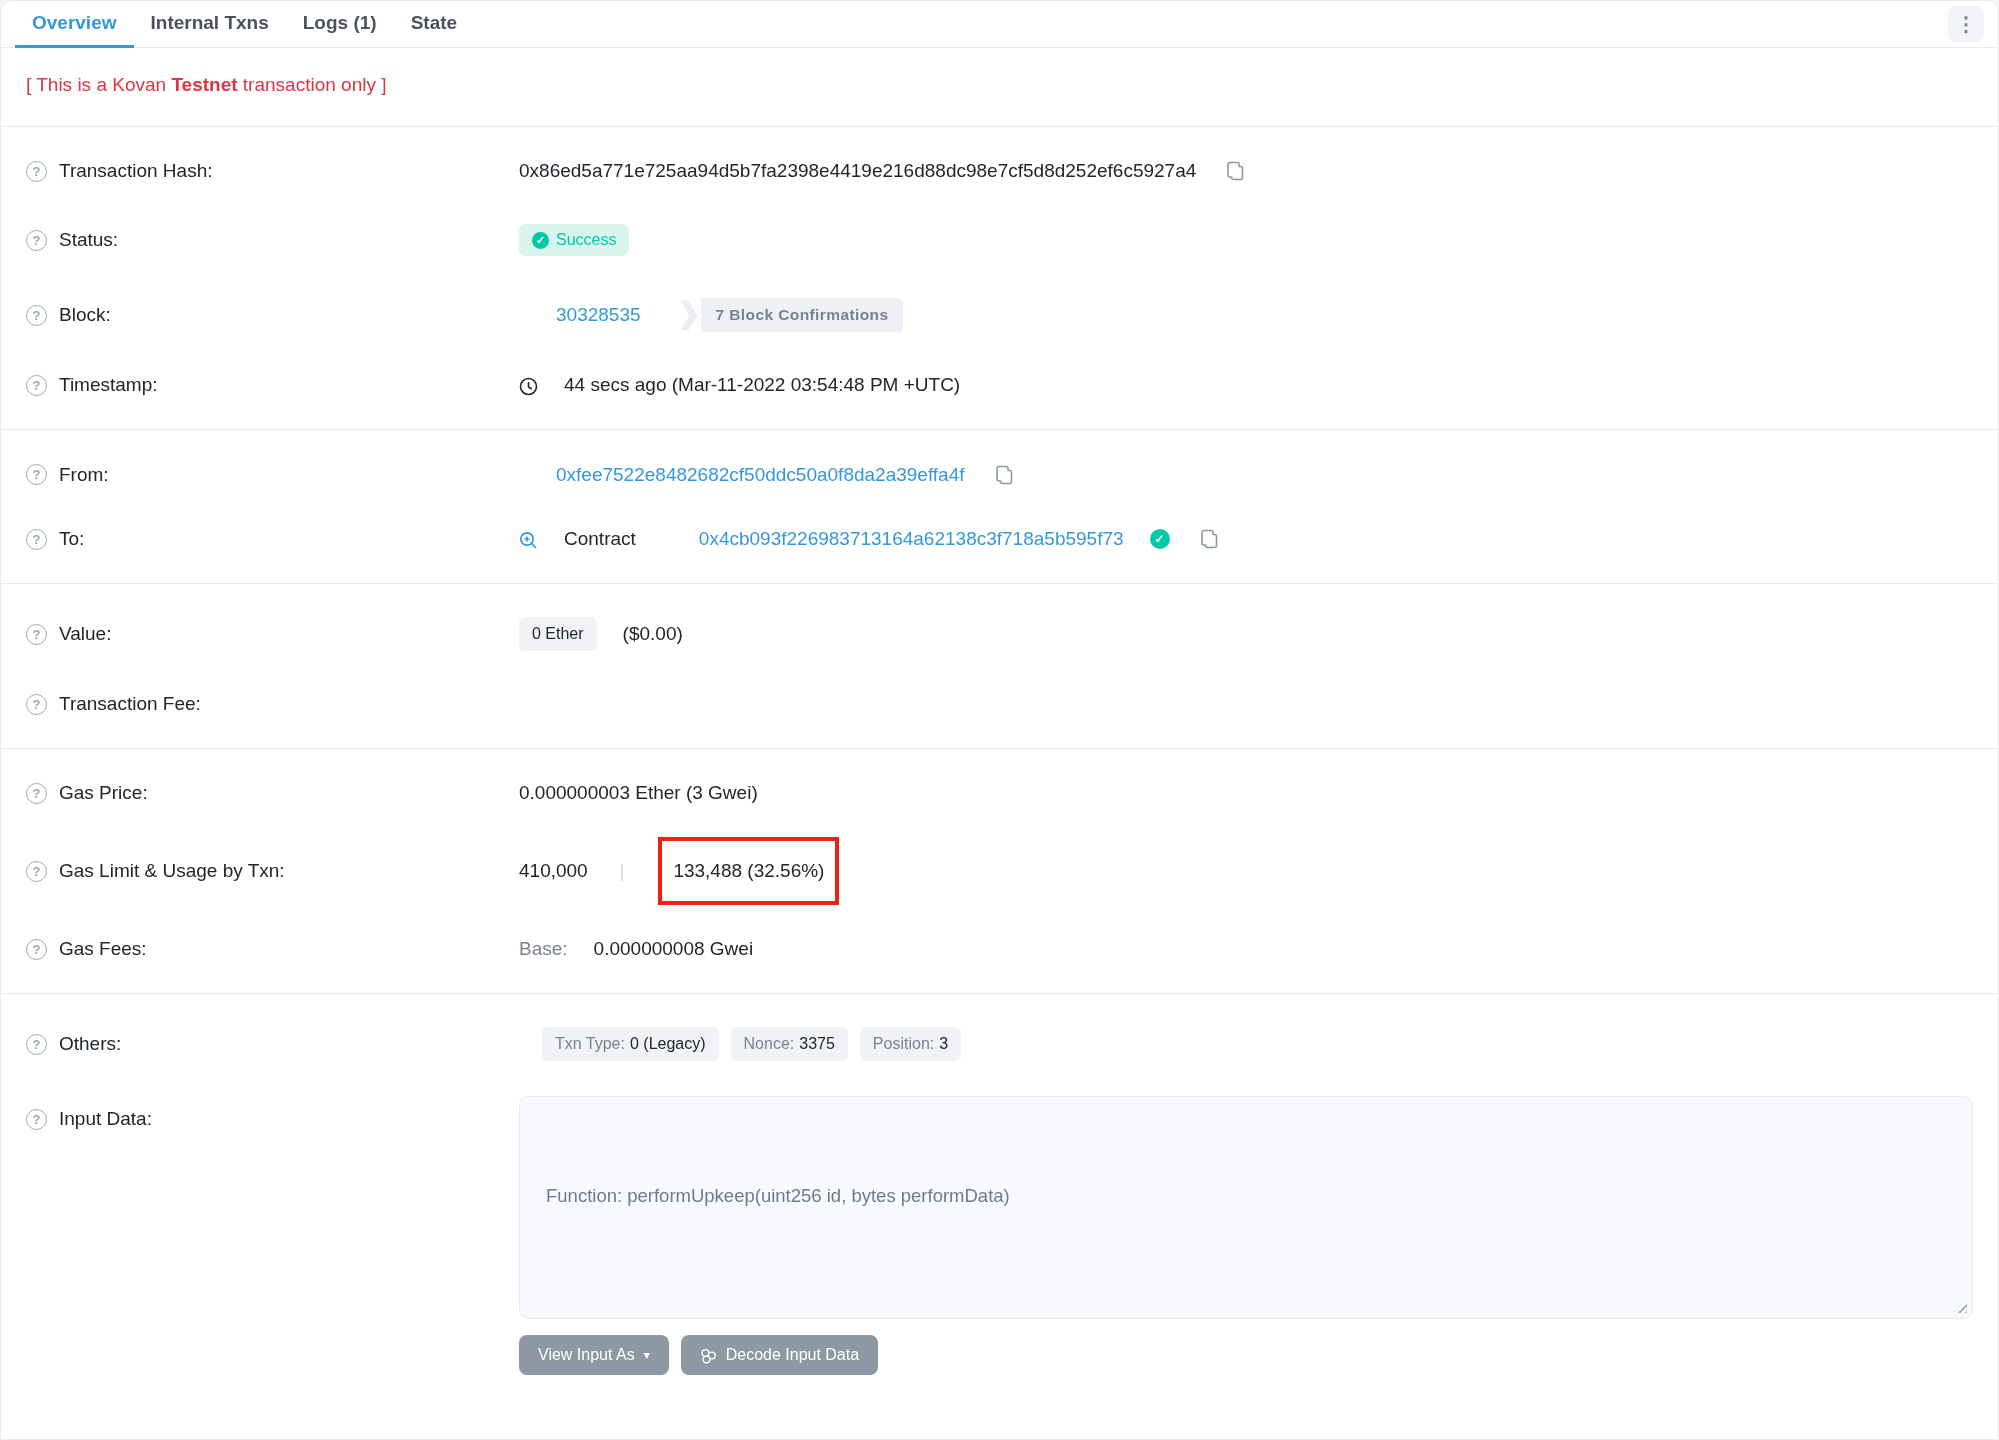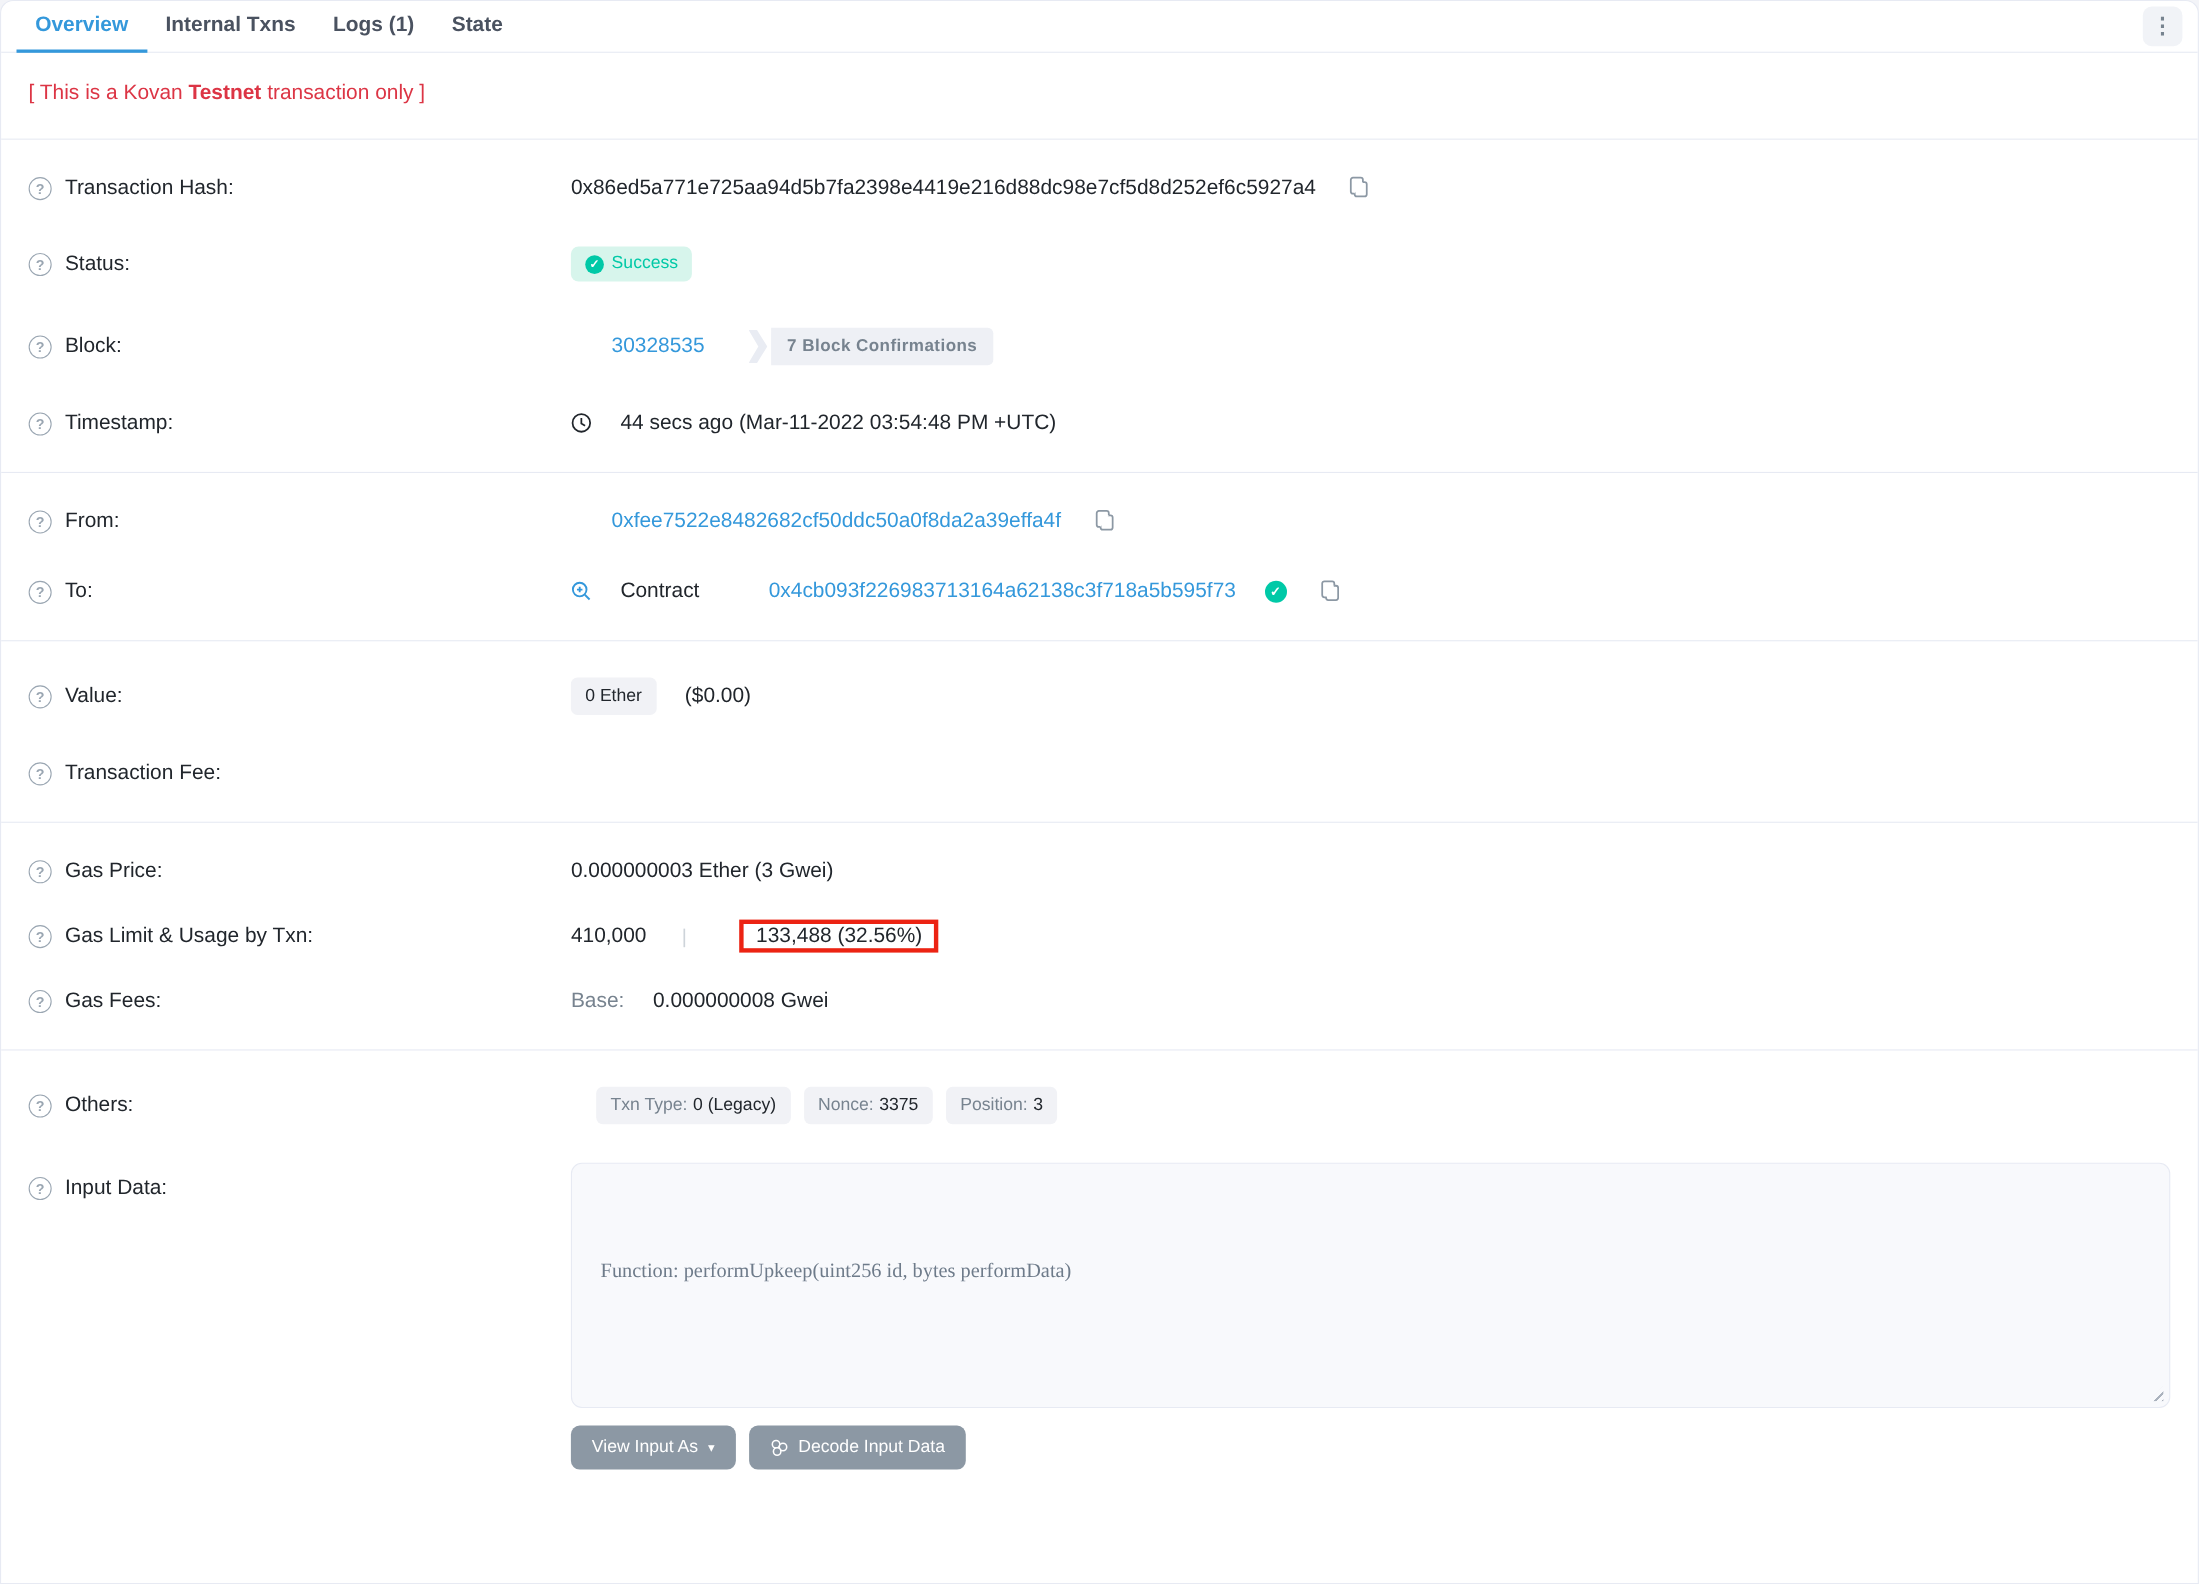--- a/index.html
+++ b/index.html
@@ -85,29 +85,29 @@
     font-size:16px; color:#21262c; display:inline-flex; gap:5px; align-items:center;
   }
   .gray-badge .k { color:#77838f; }
   .badge-group { display:flex; gap:12px;margin-left:23px; }
 
   .muted { color:#77838f; }
   .pipe-sep { color:#ced4da; margin:0 6px; font-size:18px; }
 
   .annotation-box {
     display:inline-block; border:4px solid #ec2313;
-    padding:0 11px; margin-left:16px;
+    padding:19px 11px; margin-left:2px;
   }
 
   
   .input-box {
     background:#f8f9fc; border:1px solid #e7eaf3; border-radius:10px;
     height:223px; overflow:hidden; position:relative;
     padding:20px 26px; width:100%;
-    font-family:Liberation Serif, serif; font-size:18.5px; color:#6e7b8a;
+    font-family:Liberation Sans, sans-serif; font-size:18.5px; color:#6e7b8a;
     line-height:31.5px; white-space:pre;
   }
   .resize-handle {
     position:absolute; right:5px; bottom:5px; width:14px; height:14px;
     clip-path:polygon(100% 0, 100% 100%, 0 100%);
     background:repeating-linear-gradient(135deg, transparent 0 3px, #aab2bd 3px 5px);
   }
 
   .btn-row { display:flex; gap:12px; margin:16px 0 0 0; }
   .gray-btn {

